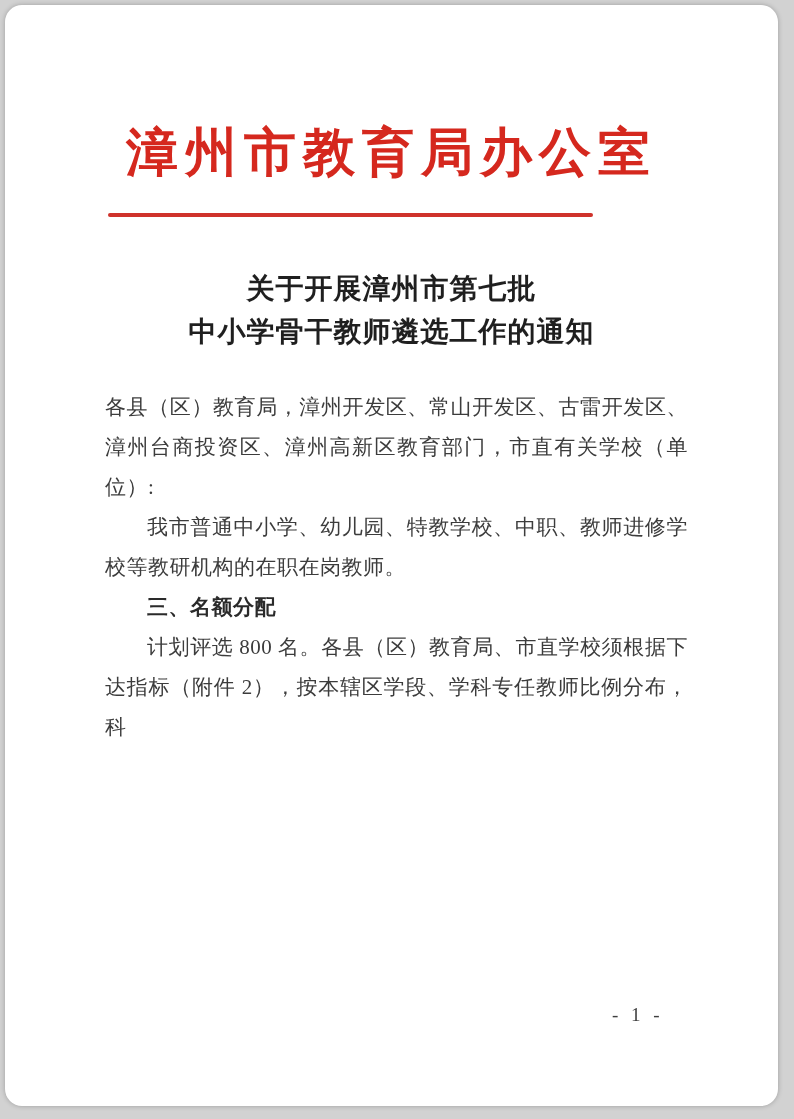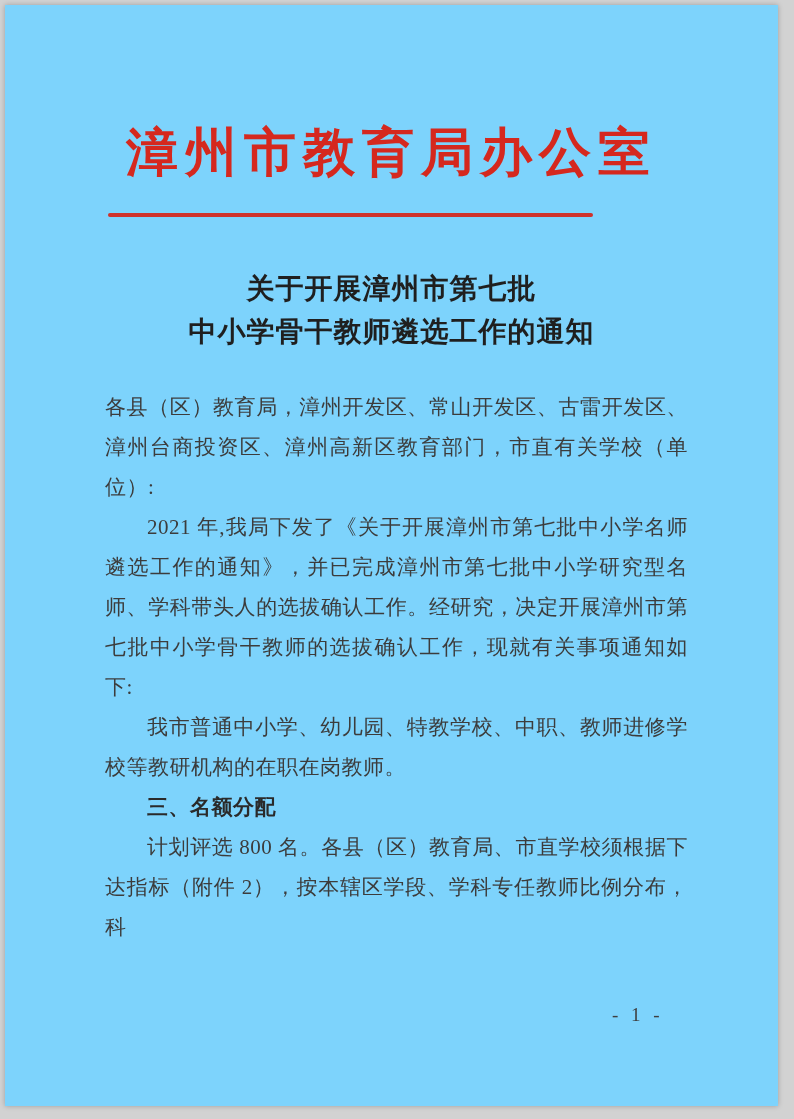--- a/index.html
+++ b/index.html
@@ -10,22 +10,22 @@
     background: #d2d2d2;
     overflow: hidden;
     font-family: "Liberation Serif", "DejaVu Serif", serif;
   }
   .page {
     position: absolute;
     top: 5px;
     left: 5px;
     right: 16px;
     bottom: 13px;
-    background: #7dd3fc;
-    border-radius: 0;
+    background: #ffffff;
+    border-radius: 17px;
     box-shadow: 0 0 5px rgba(0,0,0,0.25);
   }
   .letterhead {
     padding-top: 118px;
     text-align: center;
     font-size: 52px;
     line-height: 60px;
     font-weight: bold;
     letter-spacing: 7px;
     color: #d5281e;
@@ -88,21 +88,20 @@
 
   <div class="red-line"></div>
 
   <h1 class="doc-title">
     <span class="t-line">关于开展漳州市第七批</span>
     <span class="t-line">中小学骨干教师遴选工作的通知</span>
   </h1>
 
   <div class="body-text">
     <p class="salutation">各县（区）教育局，漳州开发区、常山开发区、古雷开发区、漳州台商投资区、漳州高新区教育部门，市直有关学校（单位）:</p>
-    <p class="indent">2021 年,我局下发了《关于开展漳州市第七批中小学名师遴选工作的通知》，并已完成漳州市第七批中小学研究型名师、学科带头人的选拔确认工作。经研究，决定开展漳州市第七批中小学骨干教师的选拔确认工作，现就有关事项通知如下:</p>
 
     <p class="indent">我市普通中小学、幼儿园、特教学校、中职、教师进修学校等教研机构的在职在岗教师。</p>
 
 
     <p class="heading indent">三、名额分配</p>
     <p class="indent">计划评选 800 名。各县（区）教育局、市直学校须根据下达指标（附件 2），按本辖区学段、学科专任教师比例分布，科</p>
   </div>
 
   <div class="page-number">- 1 -</div>
 

